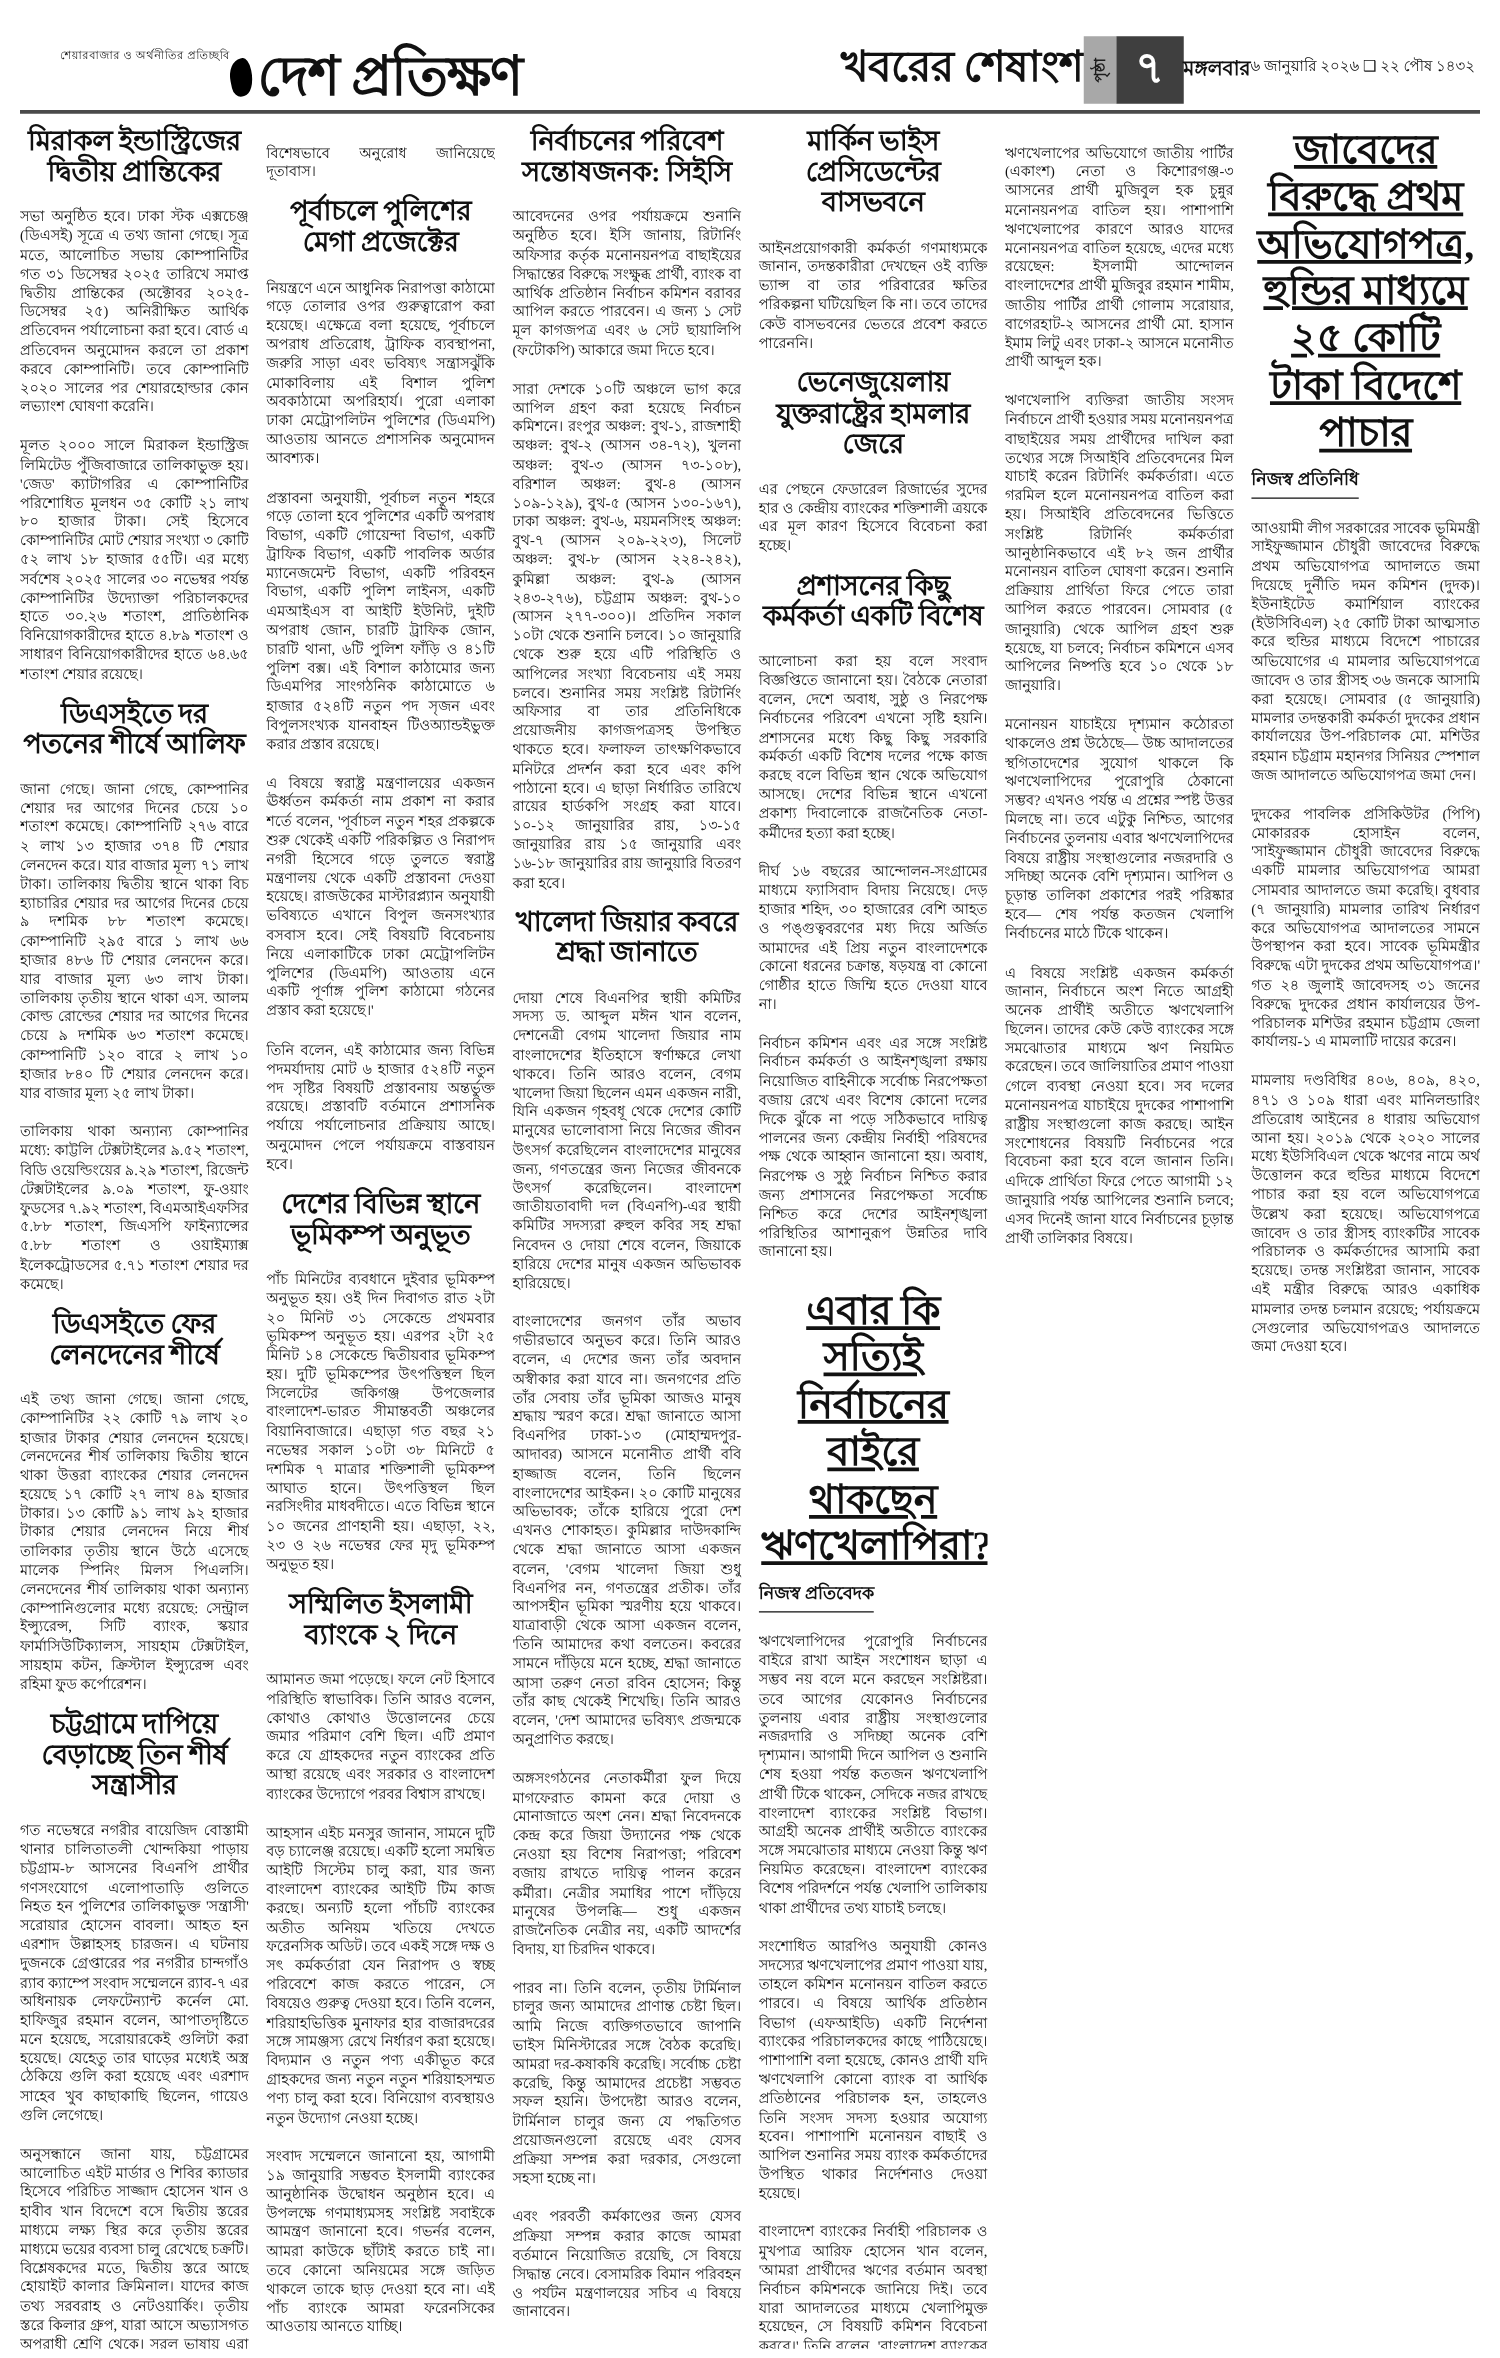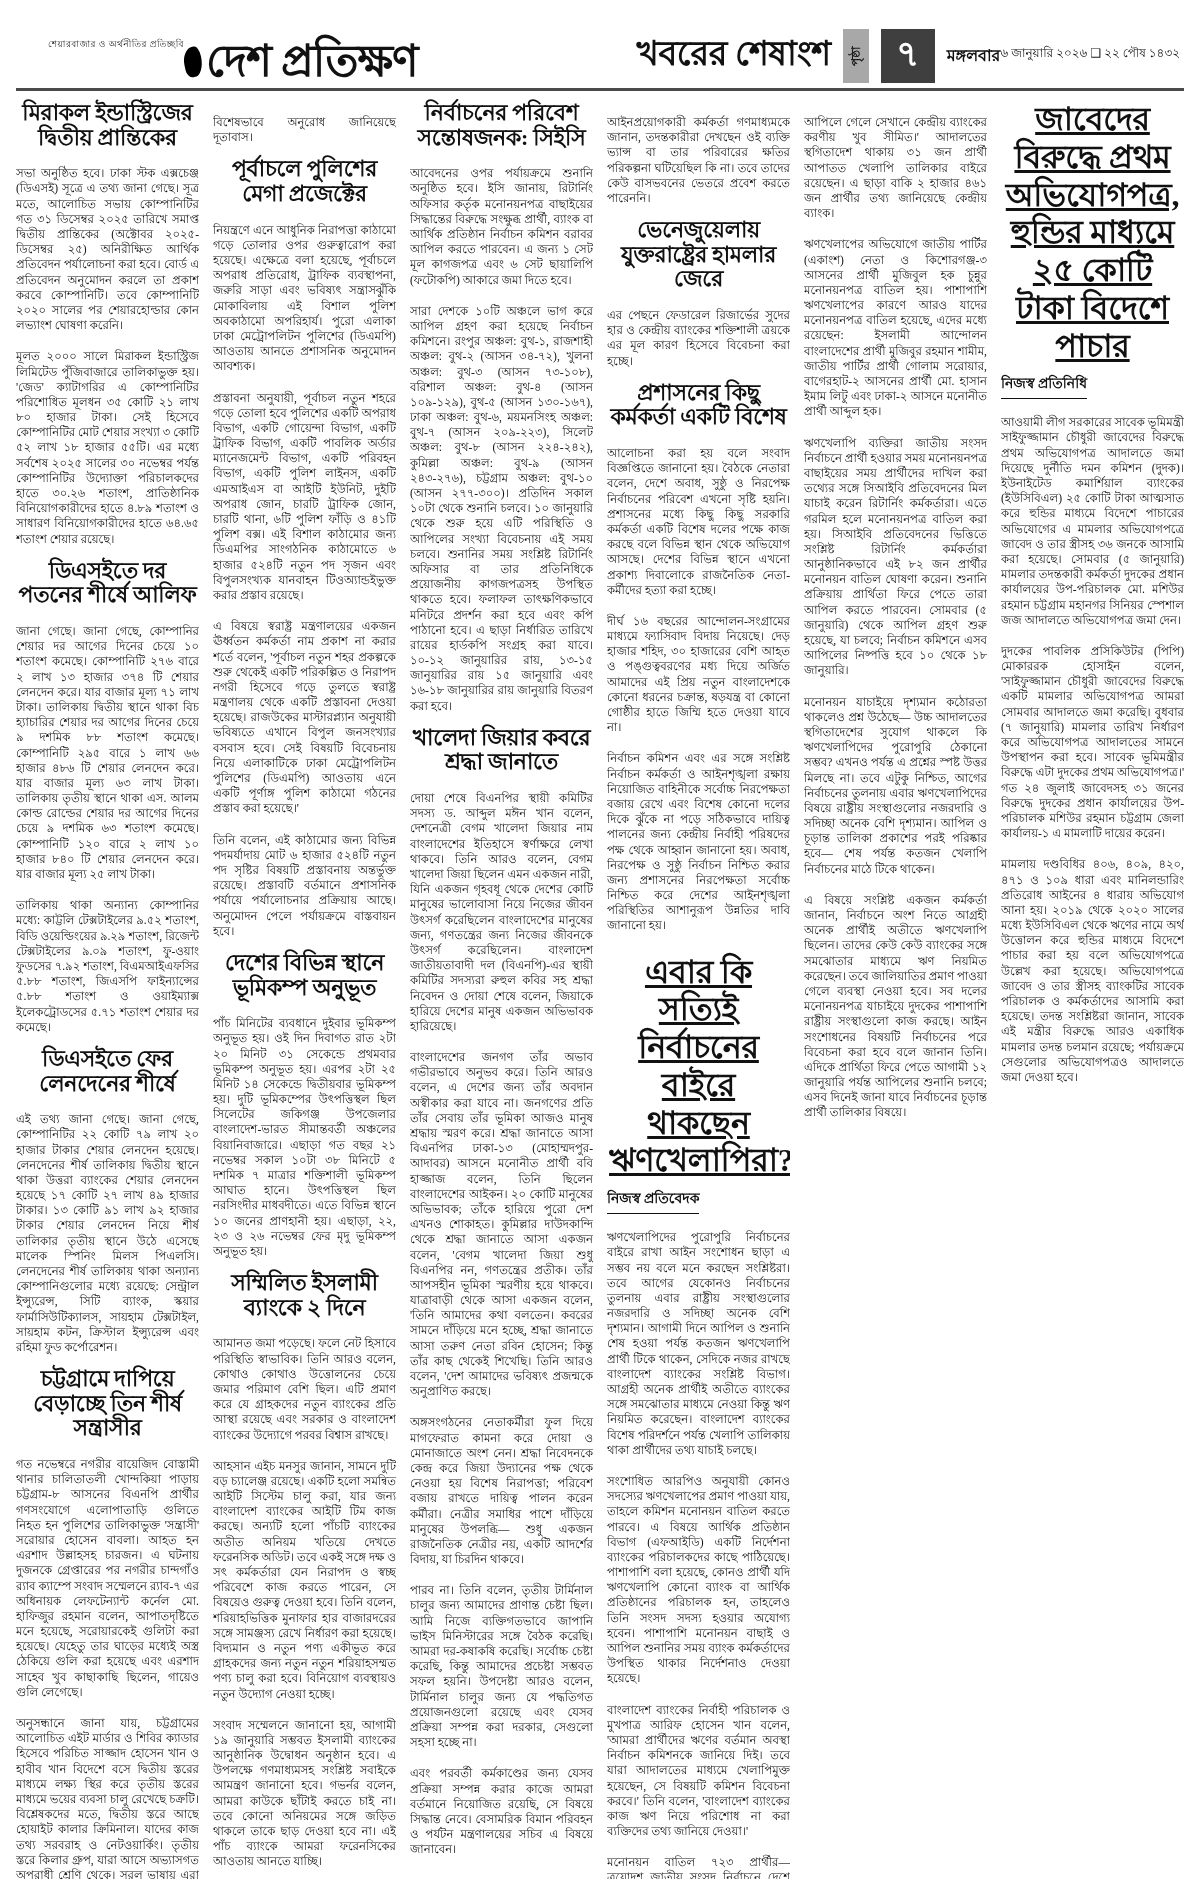--- a/index.html
+++ b/index.html
@@ -14,21 +14,21 @@
     display:flex;align-items:flex-end;justify-content:space-between;
     border-bottom:3px solid #4a4a4a;padding-bottom:4px;height:78px;
   }
   .brand{display:flex;flex-direction:row;line-height:1;padding-left:6px;justify-content:center;}
   .brand .tagline{font-size:9px;letter-spacing:.5px;color:#222;margin-bottom:2px;padding-left:26px;}
   .brand .name{font-size:44px;font-weight:bold;letter-spacing:-1px;display:flex;align-items:center;}
   .masthead-mark{
     display:inline-block;width:18px;height:30px;background:#000;margin-right:4px;
     border-radius:70% 30% 60% 40%/60% 40% 70% 30%;transform:rotate(-12deg);
   }
-  .head-right{display:flex;align-items:center;gap:12px;padding-right:4px;}
+  .head-right{display:flex;align-items:center;gap:0;padding-right:4px;}
   .section-title{font-size:34px;font-weight:bold;letter-spacing:-.5px;white-space:nowrap;}
   .page-word-box{
     background:#a8a8a8;color:#1c1c1c;width:26px;height:54px;
     display:flex;align-items:center;justify-content:center;
     font-size:12px;font-weight:bold;
     writing-mode:vertical-rl;transform:rotate(180deg);
   }
   .page-num-box{
     background:#3f3f3f;color:#fff;width:54px;height:54px;
     display:flex;align-items:center;justify-content:center;
@@ -115,36 +115,36 @@
         <div class="para">আবেদনের ওপর পর্যায়ক্রমে শুনানি অনুষ্ঠিত হবে। ইসি জানায়, রিটার্নিং অফিসার কর্তৃক মনোনয়নপত্র বাছাইয়ের সিদ্ধান্তের বিরুদ্ধে সংক্ষুব্ধ প্রার্থী, ব্যাংক বা আর্থিক প্রতিষ্ঠান নির্বাচন কমিশন বরাবর আপিল করতে পারবেন। এ জন্য ১ সেট মূল কাগজপত্র এবং ৬ সেট ছায়ালিপি (ফটোকপি) আকারে জমা দিতে হবে।</div>
         <div class="para">সারা দেশকে ১০টি অঞ্চলে ভাগ করে আপিল গ্রহণ করা হয়েছে নির্বাচন কমিশনে। রংপুর অঞ্চল: বুথ-১, রাজশাহী অঞ্চল: বুথ-২ (আসন ৩৪-৭২), খুলনা অঞ্চল: বুথ-৩ (আসন ৭৩-১০৮), বরিশাল অঞ্চল: বুথ-৪ (আসন ১০৯-১২৯), বুথ-৫ (আসন ১৩০-১৬৭), ঢাকা অঞ্চল: বুথ-৬, ময়মনসিংহ অঞ্চল: বুথ-৭ (আসন ২০৯-২২৩), সিলেট অঞ্চল: বুথ-৮ (আসন ২২৪-২৪২), কুমিল্লা অঞ্চল: বুথ-৯ (আসন ২৪৩-২৭৬), চট্টগ্রাম অঞ্চল: বুথ-১০ (আসন ২৭৭-৩০০)। প্রতিদিন সকাল ১০টা থেকে শুনানি চলবে। ১০ জানুয়ারি থেকে শুরু হয়ে এটি পরিস্থিতি ও আপিলের সংখ্যা বিবেচনায় এই সময় চলবে। শুনানির সময় সংশ্লিষ্ট রিটার্নিং অফিসার বা তার প্রতিনিধিকে প্রয়োজনীয় কাগজপত্রসহ উপস্থিত থাকতে হবে। ফলাফল তাৎক্ষণিকভাবে মনিটরে প্রদর্শন করা হবে এবং কপি পাঠানো হবে। এ ছাড়া নির্ধারিত তারিখে রায়ের হার্ডকপি সংগ্রহ করা যাবে। ১০-১২ জানুয়ারির রায়, ১৩-১৫ জানুয়ারির রায় ১৫ জানুয়ারি এবং ১৬-১৮ জানুয়ারির রায় জানুয়ারি বিতরণ করা হবে।</div>
         <div class="headline">খালেদা জিয়ার কবরে শ্রদ্ধা জানাতে</div>
         <div class="para">দোয়া শেষে বিএনপির স্থায়ী কমিটির সদস্য ড. আব্দুল মঈন খান বলেন, দেশনেত্রী বেগম খালেদা জিয়ার নাম বাংলাদেশের ইতিহাসে স্বর্ণাক্ষরে লেখা থাকবে। তিনি আরও বলেন, বেগম খালেদা জিয়া ছিলেন এমন একজন নারী, যিনি একজন গৃহবধূ থেকে দেশের কোটি মানুষের ভালোবাসা নিয়ে নিজের জীবন উৎসর্গ করেছিলেন বাংলাদেশের মানুষের জন্য, গণতন্ত্রের জন্য নিজের জীবনকে উৎসর্গ করেছিলেন। বাংলাদেশ জাতীয়তাবাদী দল (বিএনপি)-এর স্থায়ী কমিটির সদস্যরা রুহুল কবির সহ শ্রদ্ধা নিবেদন ও দোয়া শেষে বলেন, জিয়াকে হারিয়ে দেশের মানুষ একজন অভিভাবক হারিয়েছে।</div>
         <div class="para">বাংলাদেশের জনগণ তাঁর অভাব গভীরভাবে অনুভব করে। তিনি আরও বলেন, এ দেশের জন্য তাঁর অবদান অস্বীকার করা যাবে না। জনগণের প্রতি তাঁর সেবায় তাঁর ভূমিকা আজও মানুষ শ্রদ্ধায় স্মরণ করে। শ্রদ্ধা জানাতে আসা বিএনপির ঢাকা-১৩ (মোহাম্মদপুর-আদাবর) আসনে মনোনীত প্রার্থী ববি হাজ্জাজ বলেন, তিনি ছিলেন বাংলাদেশের আইকন। ২০ কোটি মানুষের অভিভাবক; তাঁকে হারিয়ে পুরো দেশ এখনও শোকাহত। কুমিল্লার দাউদকান্দি থেকে শ্রদ্ধা জানাতে আসা একজন বলেন, 'বেগম খালেদা জিয়া শুধু বিএনপির নন, গণতন্ত্রের প্রতীক। তাঁর আপসহীন ভূমিকা স্মরণীয় হয়ে থাকবে। যাত্রাবাড়ী থেকে আসা একজন বলেন, 'তিনি আমাদের কথা বলতেন। কবরের সামনে দাঁড়িয়ে মনে হচ্ছে, শ্রদ্ধা জানাতে আসা তরুণ নেতা রবিন হোসেন; কিন্তু তাঁর কাছ থেকেই শিখেছি। তিনি আরও বলেন, 'দেশ আমাদের ভবিষ্যৎ প্রজন্মকে অনুপ্রাণিত করছে।</div>
         <div class="para">অঙ্গসংগঠনের নেতাকর্মীরা ফুল দিয়ে মাগফেরাত কামনা করে দোয়া ও মোনাজাতে অংশ নেন। শ্রদ্ধা নিবেদনকে কেন্দ্র করে জিয়া উদ্যানের পক্ষ থেকে নেওয়া হয় বিশেষ নিরাপত্তা; পরিবেশ বজায় রাখতে দায়িত্ব পালন করেন কর্মীরা। নেত্রীর সমাধির পাশে দাঁড়িয়ে মানুষের উপলব্ধি— শুধু একজন রাজনৈতিক নেত্রীর নয়, একটি আদর্শের বিদায়, যা চিরদিন থাকবে।</div>
         <div class="para">পারব না। তিনি বলেন, তৃতীয় টার্মিনাল চালুর জন্য আমাদের প্রাণান্ত চেষ্টা ছিল। আমি নিজে ব্যক্তিগতভাবে জাপানি ভাইস মিনিস্টারের সঙ্গে বৈঠক করেছি। আমরা দর-কষাকষি করেছি। সর্বোচ্চ চেষ্টা করেছি, কিন্তু আমাদের প্রচেষ্টা সম্ভবত সফল হয়নি। উপদেষ্টা আরও বলেন, টার্মিনাল চালুর জন্য যে পদ্ধতিগত প্রয়োজনগুলো রয়েছে এবং যেসব প্রক্রিয়া সম্পন্ন করা দরকার, সেগুলো সহসা হচ্ছে না।</div>
         <div class="para">এবং পরবর্তী কর্মকাণ্ডের জন্য যেসব প্রক্রিয়া সম্পন্ন করার কাজে আমরা বর্তমানে নিয়োজিত রয়েছি, সে বিষয়ে সিদ্ধান্ত নেবে। বেসামরিক বিমান পরিবহন ও পর্যটন মন্ত্রণালয়ের সচিব এ বিষয়ে জানাবেন।</div>
       </div>
       <div class="col">
+        <div class="headline">মার্কিন ভাইস প্রেসিডেন্টের বাসভবনে</div>
         <div class="para">আইনপ্রয়োগকারী কর্মকর্তা গণমাধ্যমকে জানান, তদন্তকারীরা দেখছেন ওই ব্যক্তি ভ্যান্স বা তার পরিবারের ক্ষতির পরিকল্পনা ঘটিয়েছিল কি না। তবে তাদের কেউ বাসভবনের ভেতরে প্রবেশ করতে পারেননি।</div>
         <div class="headline">ভেনেজুয়েলায় যুক্তরাষ্ট্রের হামলার জেরে</div>
         <div class="para">এর পেছনে ফেডারেল রিজার্ভের সুদের হার ও কেন্দ্রীয় ব্যাংকের শক্তিশালী ত্রয়কে এর মূল কারণ হিসেবে বিবেচনা করা হচ্ছে।</div>
         <div class="headline">প্রশাসনের কিছু কর্মকর্তা একটি বিশেষ</div>
         <div class="para">আলোচনা করা হয় বলে সংবাদ বিজ্ঞপ্তিতে জানানো হয়। বৈঠকে নেতারা বলেন, দেশে অবাধ, সুষ্ঠু ও নিরপেক্ষ নির্বাচনের পরিবেশ এখনো সৃষ্টি হয়নি। প্রশাসনের মধ্যে কিছু কিছু সরকারি কর্মকর্তা একটি বিশেষ দলের পক্ষে কাজ করছে বলে বিভিন্ন স্থান থেকে অভিযোগ আসছে। দেশের বিভিন্ন স্থানে এখনো প্রকাশ্য দিবালোকে রাজনৈতিক নেতা-কর্মীদের হত্যা করা হচ্ছে।</div>
         <div class="para">দীর্ঘ ১৬ বছরের আন্দোলন-সংগ্রামের মাধ্যমে ফ্যাসিবাদ বিদায় নিয়েছে। দেড় হাজার শহিদ, ৩০ হাজারের বেশি আহত ও পঙ্গুত্ববরণের মধ্য দিয়ে অর্জিত আমাদের এই প্রিয় নতুন বাংলাদেশকে কোনো ধরনের চক্রান্ত, ষড়যন্ত্র বা কোনো গোষ্ঠীর হাতে জিম্মি হতে দেওয়া যাবে না।</div>
         <div class="para">নির্বাচন কমিশন এবং এর সঙ্গে সংশ্লিষ্ট নির্বাচন কর্মকর্তা ও আইনশৃঙ্খলা রক্ষায় নিয়োজিত বাহিনীকে সর্বোচ্চ নিরপেক্ষতা বজায় রেখে এবং বিশেষ কোনো দলের দিকে ঝুঁকে না পড়ে সঠিকভাবে দায়িত্ব পালনের জন্য কেন্দ্রীয় নির্বাহী পরিষদের পক্ষ থেকে আহ্বান জানানো হয়। অবাধ, নিরপেক্ষ ও সুষ্ঠু নির্বাচন নিশ্চিত করার জন্য প্রশাসনের নিরপেক্ষতা সর্বোচ্চ নিশ্চিত করে দেশের আইনশৃঙ্খলা পরিস্থিতির আশানুরূপ উন্নতির দাবি জানানো হয়।</div>
         <div class="headline big">এবার কি সত্যিই নির্বাচনের বাইরে থাকছেন ঋণখেলাপিরা?</div>
         <div class="byline">নিজস্ব প্রতিবেদক</div>
         <div class="para">ঋণখেলাপিদের পুরোপুরি নির্বাচনের বাইরে রাখা আইন সংশোধন ছাড়া এ সম্ভব নয় বলে মনে করছেন সংশ্লিষ্টরা। তবে আগের যেকোনও নির্বাচনের তুলনায় এবার রাষ্ট্রীয় সংস্থাগুলোর নজরদারি ও সদিচ্ছা অনেক বেশি দৃশ্যমান। আগামী দিনে আপিল ও শুনানি শেষ হওয়া পর্যন্ত কতজন ঋণখেলাপি প্রার্থী টিকে থাকেন, সেদিকে নজর রাখছে বাংলাদেশ ব্যাংকের সংশ্লিষ্ট বিভাগ। আগ্রহী অনেক প্রার্থীই অতীতে ব্যাংকের সঙ্গে সমঝোতার মাধ্যমে নেওয়া কিন্তু ঋণ নিয়মিত করেছেন। বাংলাদেশ ব্যাংকের বিশেষ পরিদর্শনে পর্যন্ত খেলাপি তালিকায় থাকা প্রার্থীদের তথ্য যাচাই চলছে।</div>
         <div class="para">সংশোধিত আরপিও অনুযায়ী কোনও সদস্যের ঋণখেলাপের প্রমাণ পাওয়া যায়, তাহলে কমিশন মনোনয়ন বাতিল করতে পারবে। এ বিষয়ে আর্থিক প্রতিষ্ঠান বিভাগ (এফআইডি) একটি নির্দেশনা ব্যাংকের পরিচালকদের কাছে পাঠিয়েছে। পাশাপাশি বলা হয়েছে, কোনও প্রার্থী যদি ঋণখেলাপি কোনো ব্যাংক বা আর্থিক প্রতিষ্ঠানের পরিচালক হন, তাহলেও তিনি সংসদ সদস্য হওয়ার অযোগ্য হবেন। পাশাপাশি মনোনয়ন বাছাই ও আপিল শুনানির সময় ব্যাংক কর্মকর্তাদের উপস্থিত থাকার নির্দেশনাও দেওয়া হয়েছে।</div>
         <div class="para">বাংলাদেশ ব্যাংকের নির্বাহী পরিচালক ও মুখপাত্র আরিফ হোসেন খান বলেন, 'আমরা প্রার্থীদের ঋণের বর্তমান অবস্থা নির্বাচন কমিশনকে জানিয়ে দিই। তবে যারা আদালতের মাধ্যমে খেলাপিমুক্ত হয়েছেন, সে বিষয়টি কমিশন বিবেচনা করবে।' তিনি বলেন, 'বাংলাদেশ ব্যাংকের কাজ ঋণ নিয়ে পরিশোধ না করা ব্যক্তিদের তথ্য জানিয়ে দেওয়া।'</div>
         <div class="para">মনোনয়ন বাতিল ৭২৩ প্রার্থীর— ত্রয়োদশ জাতীয় সংসদ নির্বাচনে দেশে ৩০০ আসনে মোট মনোনয়নপত্র জমা পড়ে বলে নির্বাচন কমিশন (ইসি) জানায়। মনোনয়নপত্র বৈধ ঘোষণার তথ্য রবিবার (৪ জানুয়ারি) রাতে প্রকাশ করা হয়। ইসির তথ্য অনুযায়ী, দলভিত্তিক প্রার্থীদের পাশাপাশি রয়েছেন স্বতন্ত্র প্রার্থীরা।</div>
       </div>
       <div class="col">
-        <div class="para">আপিলে গেলে সেখানে কেন্দ্রীয় ব্যাংকের করণীয় খুব সীমিত।' আদালতের স্থগিতাদেশ থাকায় ৩১ জন প্রার্থী আপাতত খেলাপি তালিকার বাইরে রয়েছেন। এ ছাড়া বাকি ২ হাজার ৪৬১ জন প্রার্থীর তথ্য জানিয়েছে কেন্দ্রীয় ব্যাংক।</div>
         <div class="para">ঋণখেলাপের অভিযোগে জাতীয় পার্টির (একাংশ) নেতা ও কিশোরগঞ্জ-৩ আসনের প্রার্থী মুজিবুল হক চুন্নুর মনোনয়নপত্র বাতিল হয়। পাশাপাশি ঋণখেলাপের কারণে আরও যাদের মনোনয়নপত্র বাতিল হয়েছে, এদের মধ্যে রয়েছেন: ইসলামী আন্দোলন বাংলাদেশের প্রার্থী মুজিবুর রহমান শামীম, জাতীয় পার্টির প্রার্থী গোলাম সরোয়ার, বাগেরহাট-২ আসনের প্রার্থী মো. হাসান ইমাম লিটু এবং ঢাকা-২ আসনে মনোনীত প্রার্থী আব্দুল হক।</div>
         <div class="para">ঋণখেলাপি ব্যক্তিরা জাতীয় সংসদ নির্বাচনে প্রার্থী হওয়ার সময় মনোনয়নপত্র বাছাইয়ের সময় প্রার্থীদের দাখিল করা তথ্যের সঙ্গে সিআইবি প্রতিবেদনের মিল যাচাই করেন রিটার্নিং কর্মকর্তারা। এতে গরমিল হলে মনোনয়নপত্র বাতিল করা হয়। সিআইবি প্রতিবেদনের ভিত্তিতে সংশ্লিষ্ট রিটার্নিং কর্মকর্তারা আনুষ্ঠানিকভাবে এই ৮২ জন প্রার্থীর মনোনয়ন বাতিল ঘোষণা করেন। শুনানি প্রক্রিয়ায় প্রার্থিতা ফিরে পেতে তারা আপিল করতে পারবেন। সোমবার (৫ জানুয়ারি) থেকে আপিল গ্রহণ শুরু হয়েছে, যা চলবে; নির্বাচন কমিশনে এসব আপিলের নিষ্পত্তি হবে ১০ থেকে ১৮ জানুয়ারি।</div>
         <div class="para">মনোনয়ন যাচাইয়ে দৃশ্যমান কঠোরতা থাকলেও প্রশ্ন উঠেছে— উচ্চ আদালতের স্থগিতাদেশের সুযোগ থাকলে কি ঋণখেলাপিদের পুরোপুরি ঠেকানো সম্ভব? এখনও পর্যন্ত এ প্রশ্নের স্পষ্ট উত্তর মিলছে না। তবে এটুকু নিশ্চিত, আগের নির্বাচনের তুলনায় এবার ঋণখেলাপিদের বিষয়ে রাষ্ট্রীয় সংস্থাগুলোর নজরদারি ও সদিচ্ছা অনেক বেশি দৃশ্যমান। আপিল ও চূড়ান্ত তালিকা প্রকাশের পরই পরিষ্কার হবে— শেষ পর্যন্ত কতজন খেলাপি নির্বাচনের মাঠে টিকে থাকেন।</div>
         <div class="para">এ বিষয়ে সংশ্লিষ্ট একজন কর্মকর্তা জানান, নির্বাচনে অংশ নিতে আগ্রহী অনেক প্রার্থীই অতীতে ঋণখেলাপি ছিলেন। তাদের কেউ কেউ ব্যাংকের সঙ্গে সমঝোতার মাধ্যমে ঋণ নিয়মিত করেছেন। তবে জালিয়াতির প্রমাণ পাওয়া গেলে ব্যবস্থা নেওয়া হবে। সব দলের মনোনয়নপত্র যাচাইয়ে দুদকের পাশাপাশি রাষ্ট্রীয় সংস্থাগুলো কাজ করছে। আইন সংশোধনের বিষয়টি নির্বাচনের পরে বিবেচনা করা হবে বলে জানান তিনি। এদিকে প্রার্থিতা ফিরে পেতে আগামী ১২ জানুয়ারি পর্যন্ত আপিলের শুনানি চলবে; এসব দিনেই জানা যাবে নির্বাচনের চূড়ান্ত প্রার্থী তালিকার বিষয়ে।</div>
       </div>
       <div class="col">
         <div class="headline big">জাবেদের বিরুদ্ধে প্রথম অভিযোগপত্র, হুন্ডির মাধ্যমে ২৫ কোটি টাকা বিদেশে পাচার</div>
         <div class="byline">নিজস্ব প্রতিনিধি</div>
         <div class="para">আওয়ামী লীগ সরকারের সাবেক ভূমিমন্ত্রী সাইফুজ্জামান চৌধুরী জাবেদের বিরুদ্ধে প্রথম অভিযোগপত্র আদালতে জমা দিয়েছে দুর্নীতি দমন কমিশন (দুদক)। ইউনাইটেড কমার্শিয়াল ব্যাংকের (ইউসিবিএল) ২৫ কোটি টাকা আত্মসাত করে হুন্ডির মাধ্যমে বিদেশে পাচারের অভিযোগের এ মামলার অভিযোগপত্রে জাবেদ ও তার স্ত্রীসহ ৩৬ জনকে আসামি করা হয়েছে। সোমবার (৫ জানুয়ারি) মামলার তদন্তকারী কর্মকর্তা দুদকের প্রধান কার্যালয়ের উপ-পরিচালক মো. মশিউর রহমান চট্টগ্রাম মহানগর সিনিয়র স্পেশাল জজ আদালতে অভিযোগপত্র জমা দেন।</div>
         <div class="para">দুদকের পাবলিক প্রসিকিউটর (পিপি) মোকাররক হোসাইন বলেন, 'সাইফুজ্জামান চৌধুরী জাবেদের বিরুদ্ধে একটি মামলার অভিযোগপত্র আমরা সোমবার আদালতে জমা করেছি। বুধবার (৭ জানুয়ারি) মামলার তারিখ নির্ধারণ করে অভিযোগপত্র আদালতের সামনে উপস্থাপন করা হবে। সাবেক ভূমিমন্ত্রীর বিরুদ্ধে এটা দুদকের প্রথম অভিযোগপত্র।' গত ২৪ জুলাই জাবেদসহ ৩১ জনের বিরুদ্ধে দুদকের প্রধান কার্যালয়ের উপ-পরিচালক মশিউর রহমান চট্টগ্রাম জেলা কার্যালয়-১ এ মামলাটি দায়ের করেন।</div>

